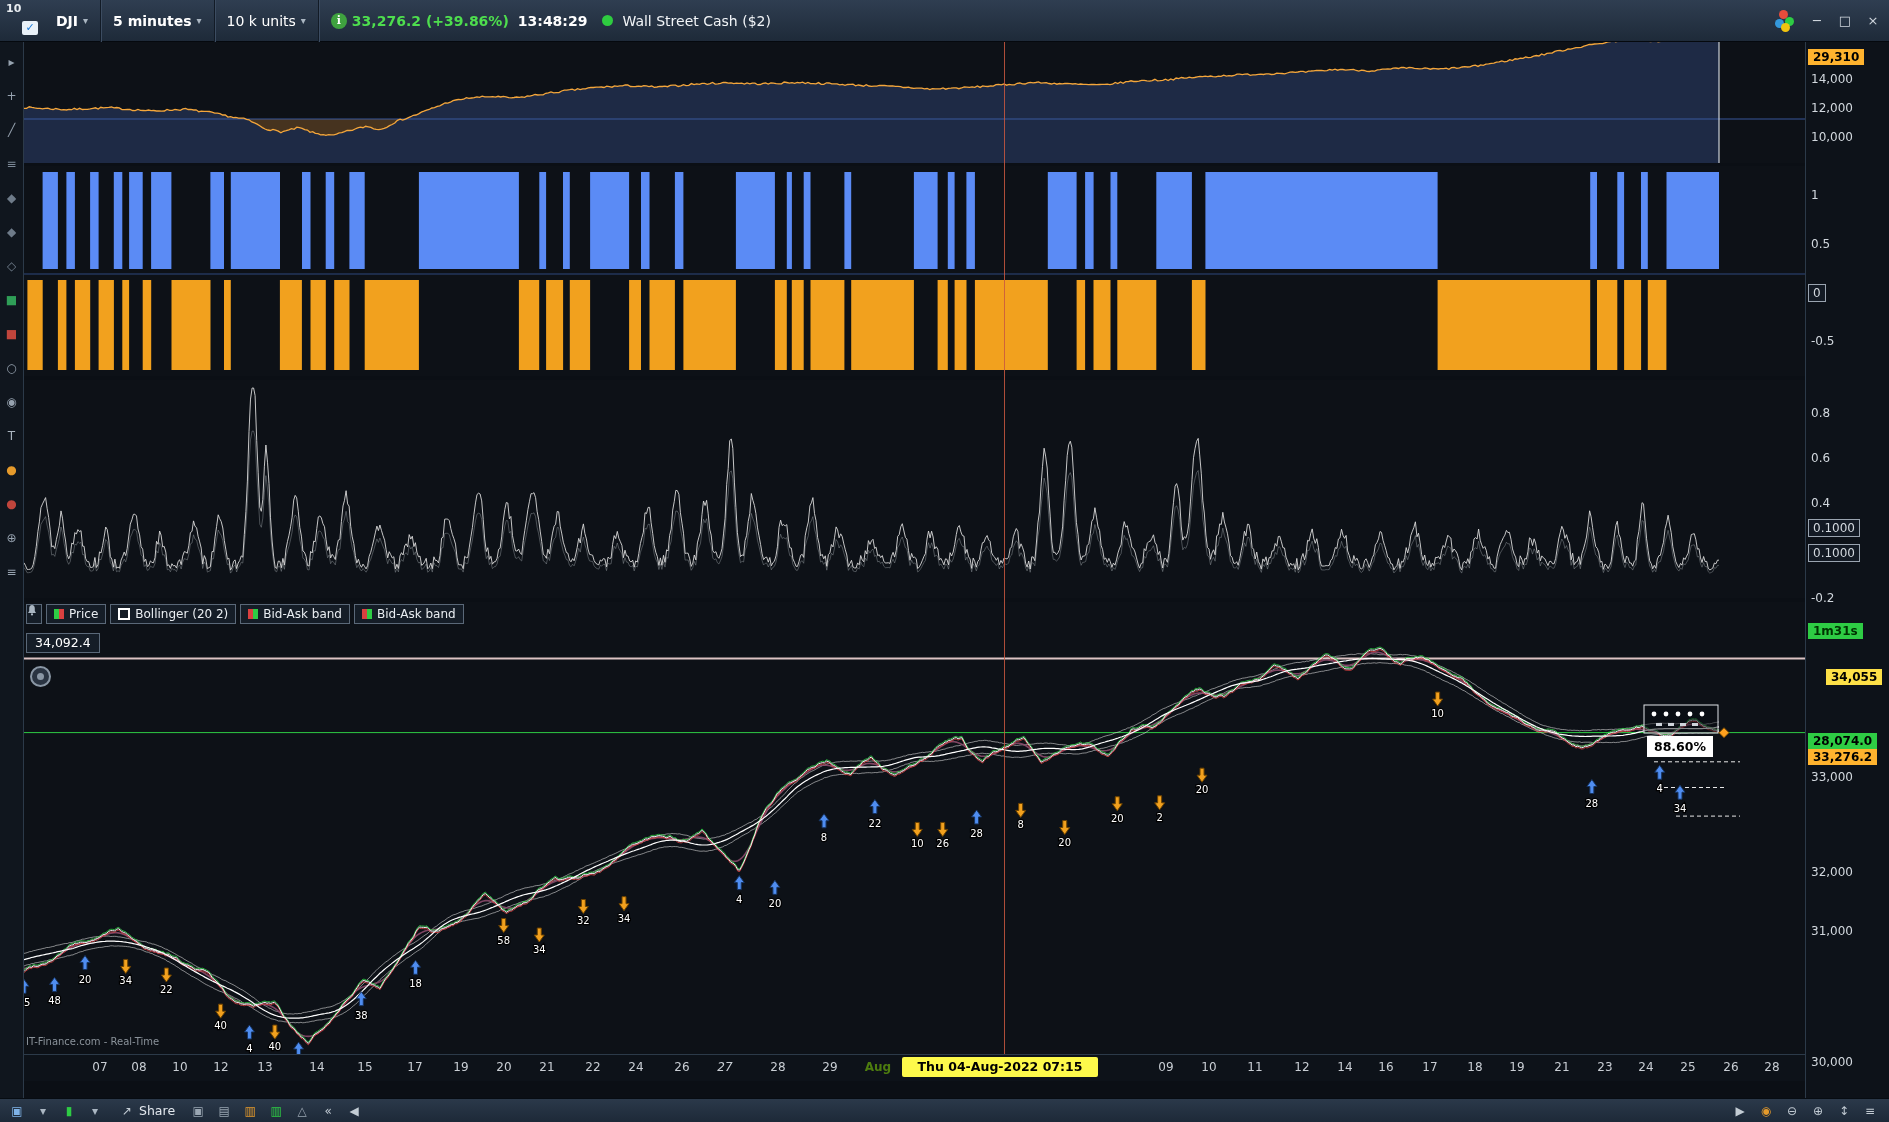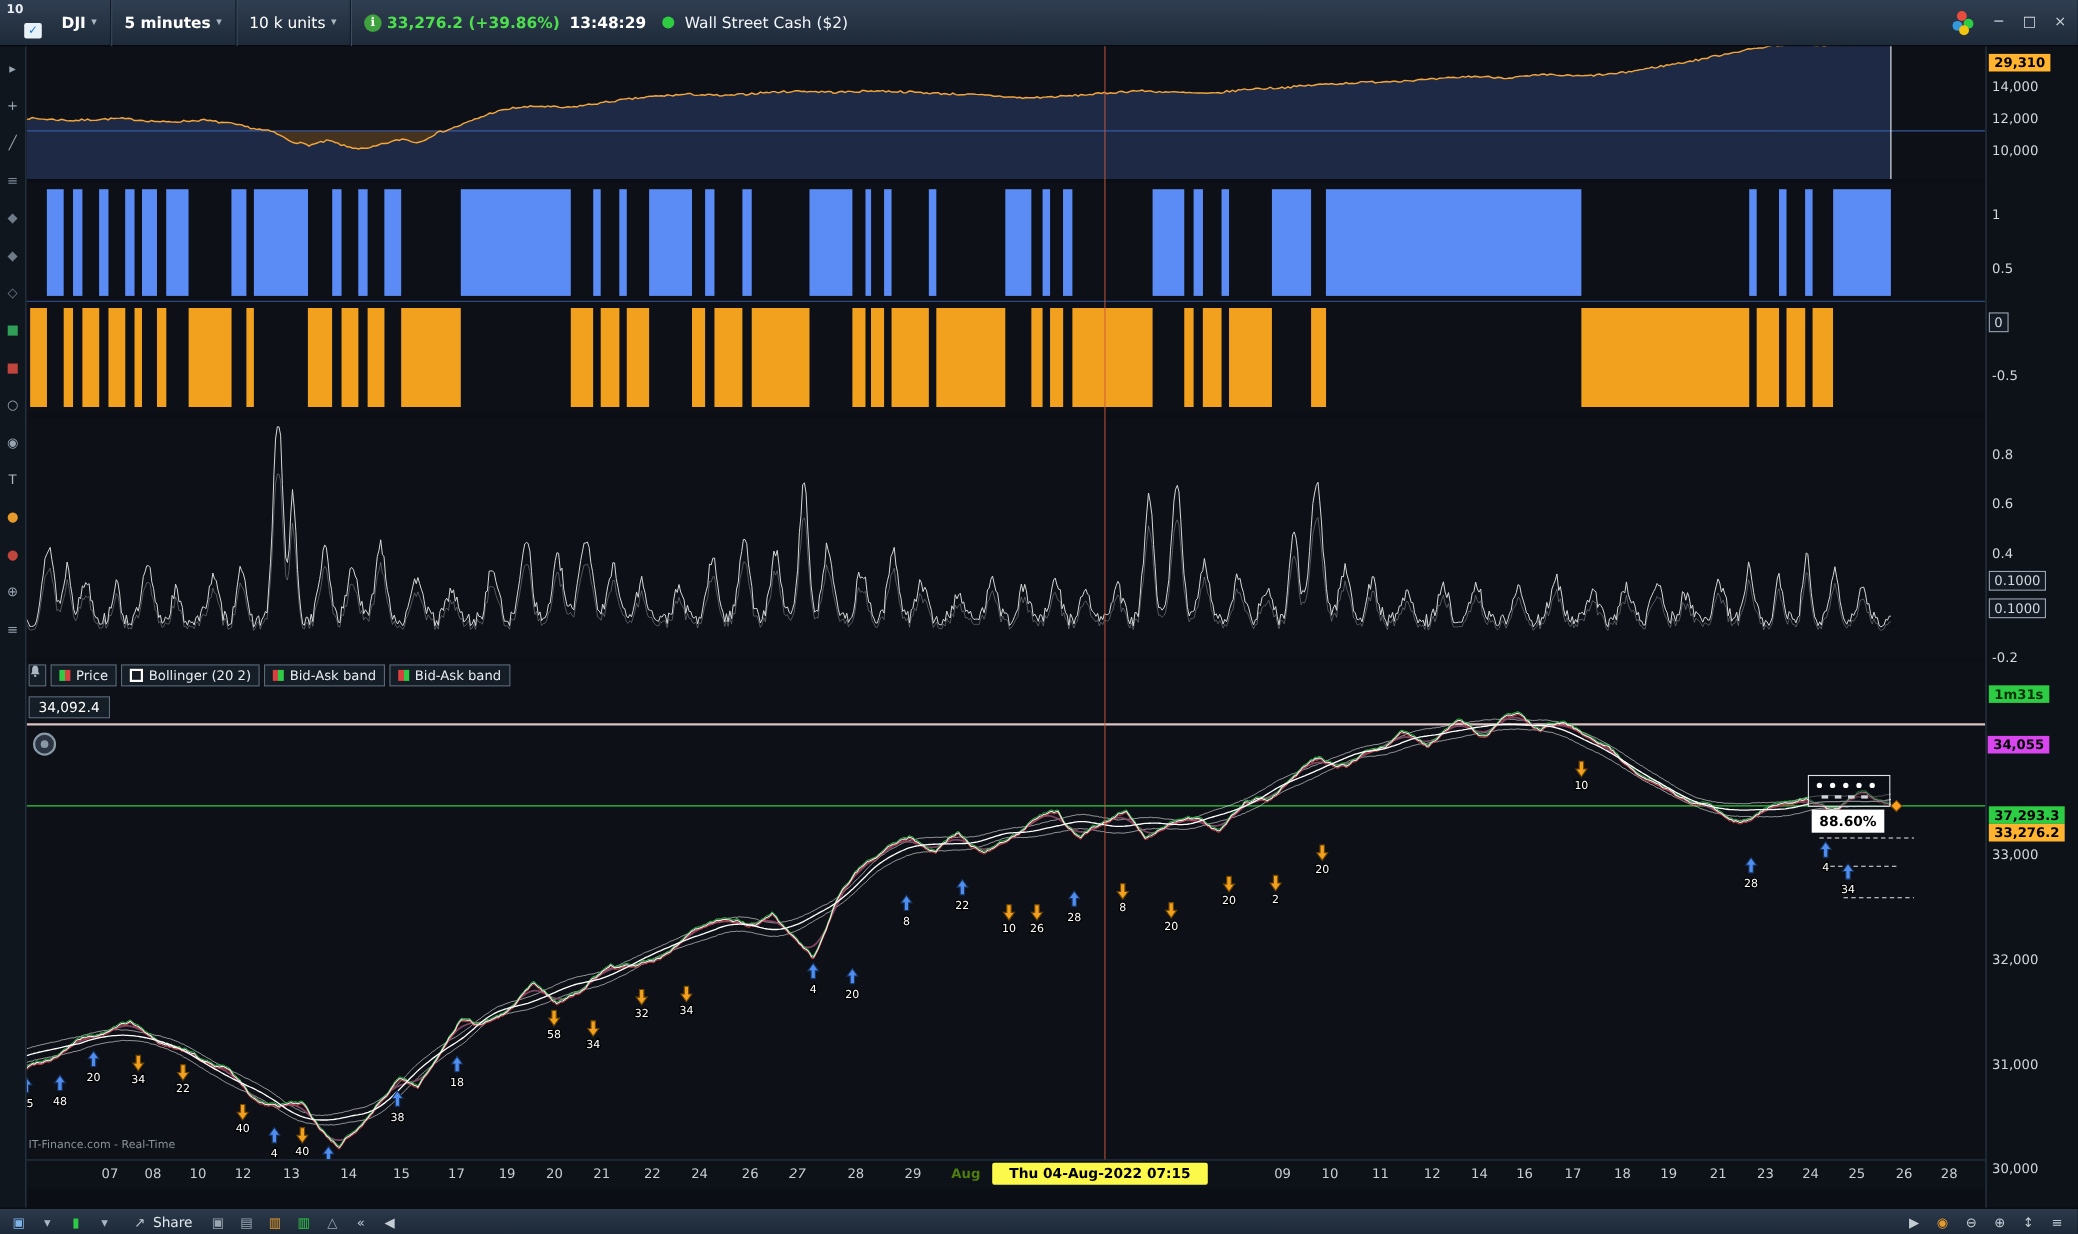--- a/index.html
+++ b/index.html
@@ -33,21 +33,21 @@
            border-right:1px solid #2c3a49;display:flex;flex-direction:column;align-items:center;
            padding-top:10px;box-sizing:border-box;z-index:15;}
   .sb-ic{width:20px;height:20px;margin-bottom:14px;display:flex;align-items:center;justify-content:center;
          font-size:12px;color:#97a3b0;}
   #charts{position:absolute;left:24px;top:24px;width:1781px;height:1056px;}
   #scale-col{position:absolute;left:1805px;top:42px;width:84px;height:1056px;background:#0d1219;
              border-left:1px solid #2c3a49;z-index:12;}
   .slab{position:absolute;left:5px;height:16px;line-height:16px;font-size:12px;color:#d2d8de;white-space:nowrap;}
   .slab.box{border:1px solid #9aa4b0;background:#131a24;padding:0 4px;left:2px;}
   .slab.amber{background:#ffb32e;color:#000;font-weight:bold;padding:0 5px;left:2px;}
-  .slab.yellow{background:#d946ef;color:#000;font-weight:bold;padding:0 5px;left:1px;}
+  .slab.yellow{background:#fde047;color:#000;font-weight:bold;padding:0 5px;left:20px;}
   .slab.green{background:#2ecc44;color:#000;font-weight:bold;padding:0 5px;left:2px;}
   .slab.countdown{background:#2ecc44;color:#003300;font-weight:bold;padding:0 5px;left:2px;}
 
   .panel{position:absolute;left:0;width:1781px;background:#0d1117;overflow:hidden;}
   #p-overview{top:0;height:139px;}
   #p-signal{top:142px;height:210px;}
   #p-osc{top:356px;height:218px;}
   #p-main{top:578px;height:452px;}
   .panel svg{position:absolute;left:0;top:0;}
 
@@ -468,25 +468,25 @@
       <div class="slab box" style="top: 242px;">0</div>
       <div class="slab" style="top: 290.5px;">-0.5</div>
       <div class="slab" style="top: 363px;">0.8</div>
       <div class="slab" style="top: 408px;">0.6</div>
       <div class="slab" style="top: 453px;">0.4</div>
       <div class="slab" style="top: 548px;">-0.2</div>
       <div class="slab box" style="top: 477px;">0.1000</div>
       <div class="slab box" style="top: 502px;">0.1000</div>
       <div class="slab countdown" style="top: 581px;">1m31s</div>
       <div class="slab yellow" style="top: 626.608px;">34,055</div>
-      <div class="slab green" style="top: 691px;">37,293.3</div>
+      <div class="slab green" style="top: 691px;">28,074.0</div>
       <div class="slab amber" style="top: 707px;">33,276.2</div>
       <div class="slab" style="top: 726.981px;">33,000</div>
       <div class="slab" style="top: 822.121px;">32,000</div>
-      <div class="slab" style="top: 918px;">31,000</div>
+      <div class="slab" style="top: 881px;">31,000</div>
       <div class="slab" style="top: 1012.4px;">30,000</div>
     </div>
 
   <div id="bottombar">
     <span id="bb-left-a" style="display:flex;align-items:center;">
         <span class="bb-ic" style="color: rgb(127, 179, 232);">▣</span>
         <span class="bb-ic" style="color: rgb(170, 182, 194);">▾</span>
         <span class="bb-ic" style="color: rgb(46, 204, 68);">▮</span>
         <span class="bb-ic" style="color: rgb(170, 182, 194);">▾</span>
       </span>

